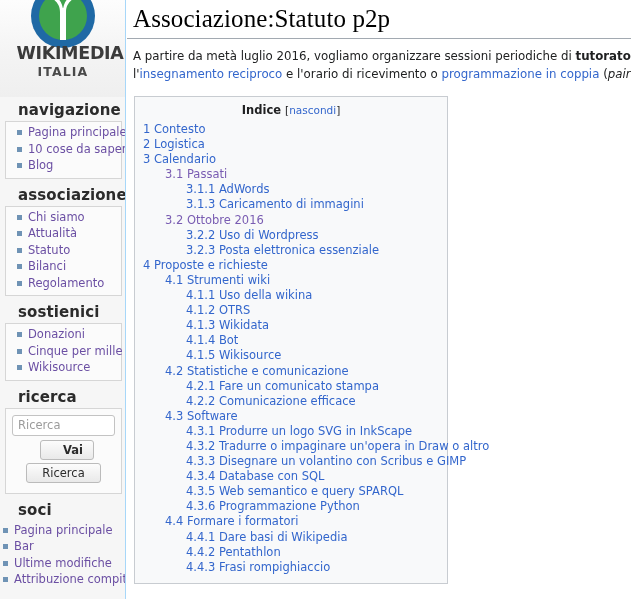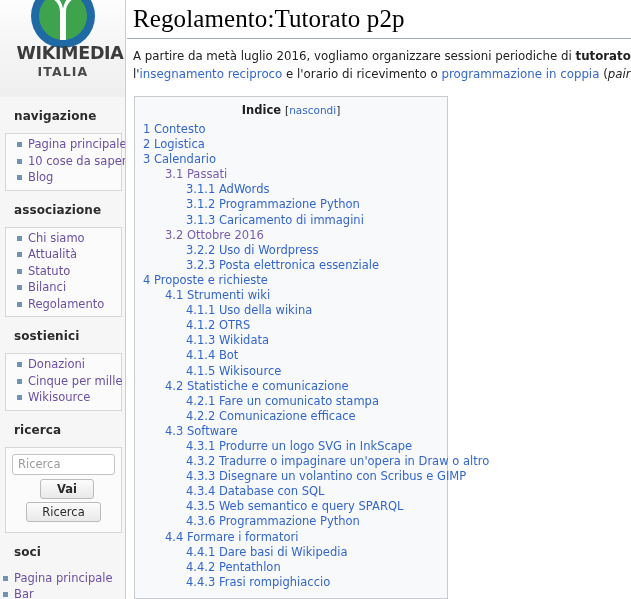--- a/index.html
+++ b/index.html
@@ -71,23 +71,23 @@
     top: 64px; left: 0; width: 126px;
     text-align: center;
     font-weight: bold;
     font-size: 12.5px;
     letter-spacing: 1.1px;
     color: #4a4a4a;
   }
 
   .portlet { margin: 0 0 3px 0; }
   .portlet h3 {
-    margin: 8px;
-    padding: 4px 0 2px 6px;
-    font-size: 12px;
+    margin: 0;
+    padding: 4px 0 2px 18px;
+    font-size: 15px;
     font-weight: bold;
     color: #2b2b2b;
     letter-spacing: 0.1px;
   }
   .portlet .pbody {
     margin: 0 4px 0 5px;
     border: 1px solid #d6d6d6;
     background: #fbfbfb;
     padding: 2px 0 4px 0;
   }
@@ -148,21 +148,21 @@
     border: 1px solid #bbb;
     border-radius: 3px;
     background: linear-gradient(180deg,#fcfcfc,#e9e9e9);
     font-family: "DejaVu Sans", "Liberation Sans", sans-serif;
     font-size: 11.5px;
     font-weight: bold;
     color: #2b2b2b;
     cursor: pointer;
     padding: 0 10px;
   }
-  #btn-vai { width: 54px; margin-left: 28px; }
+  #btn-vai { width: 54px; margin-left: 28px; text-align: right; }
   #btn-ricerca { width: 75px; font-weight: normal; margin-left: 14px; }
 
   
   #content {
     position: absolute;
     left: 127px; top: 0;
     width: 504px; height: 599px;
     background: #ffffff;
     overflow: hidden;
     padding: 0;
@@ -307,39 +307,38 @@
 
           </ul>
         </div>
       </div>
 
     </div>
   </div>
 
   <div id="content">
 
-    <h1 id="firstHeading">Regolamento:Tutorato p2p</h1>
+    <h1 id="firstHeading">Associazione:Statuto p2p</h1>
 
     <p id="intro">
       <span>A partire da metà luglio 2016, vogliamo organizzare sessioni periodiche di </span><b>tutorato p2p</b><br>
       <span>l'</span><a href="#">insegnamento reciproco</a><span> e l'orario di ricevimento o </span><a href="#">programmazione in coppia</a><span> (</span><i>pair programming</i>
     </p>
 
     <div id="toc">
       <div id="toc-title">
         <span>Indice</span>
         <span class="tog"><span>[</span><a href="#">nascondi</a><span>]</span></span>
       </div>
       <ul id="toc-list">
           <li class="lvl1"><a href="#">1 Contesto</a></li>
           <li class="lvl1"><a href="#">2 Logistica</a></li>
           <li class="lvl1"><a href="#">3 Calendario</a></li>
           <li class="lvl2"><a href="#" class="visited">3.1 Passati</a></li>
           <li class="lvl3"><a href="#">3.1.1 AdWords</a></li>
-          <li class="lvl3"><a href="#">3.1.2 Programmazione Python</a></li>
           <li class="lvl3"><a href="#">3.1.3 Caricamento di immagini</a></li>
           <li class="lvl2"><a href="#" class="visited">3.2 Ottobre 2016</a></li>
           <li class="lvl3"><a href="#">3.2.2 Uso di Wordpress</a></li>
           <li class="lvl3"><a href="#">3.2.3 Posta elettronica essenziale</a></li>
           <li class="lvl1"><a href="#">4 Proposte e richieste</a></li>
           <li class="lvl2"><a href="#">4.1 Strumenti wiki</a></li>
           <li class="lvl3"><a href="#">4.1.1 Uso della wikina</a></li>
           <li class="lvl3"><a href="#">4.1.2 OTRS</a></li>
           <li class="lvl3"><a href="#">4.1.3 Wikidata</a></li>
           <li class="lvl3"><a href="#">4.1.4 Bot</a></li>

